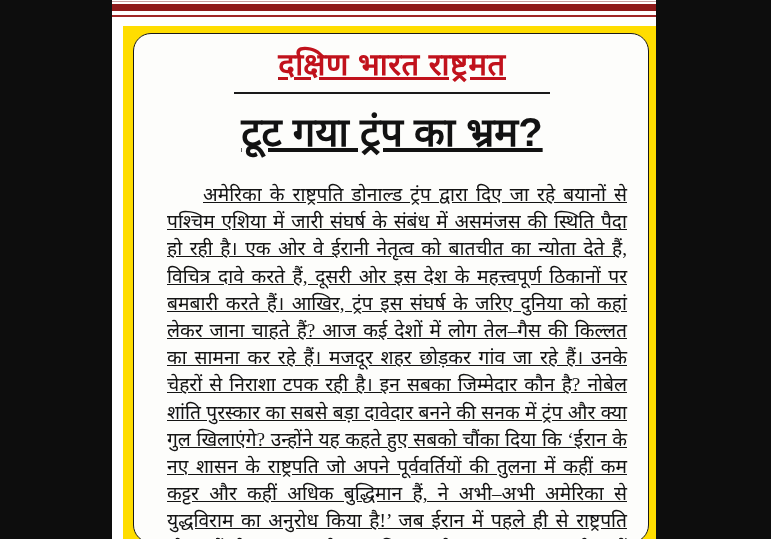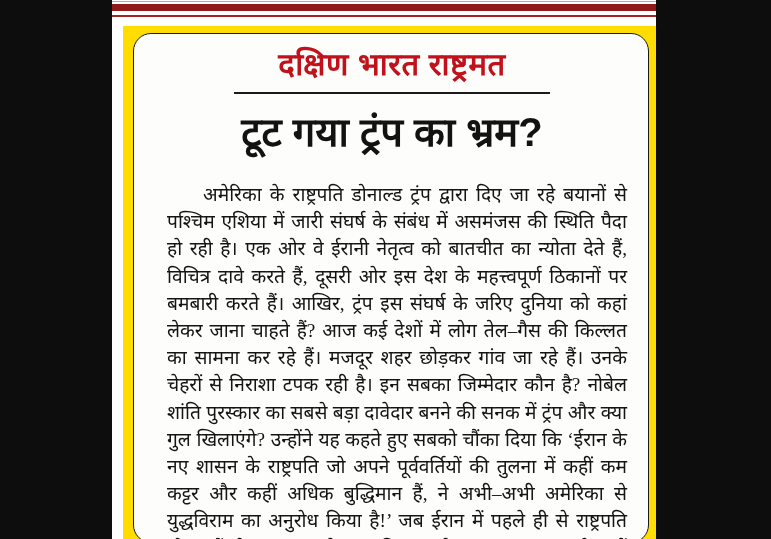--- a/index.html
+++ b/index.html
@@ -1,16 +1,16 @@
 <!DOCTYPE html>
 <html lang="hi"><head>
 <meta charset="utf-8">
 <title>Newspaper Clipping</title>
 <style>
-  * { margin:0; padding:0; box-sizing:border-box; }
+  * { margin:0; padding:0; box-sizing:border-box;text-decoration:underline; }
 
   html, body {
     width: 771px;
     height: 539px;
     overflow: hidden;
   }
 
   body {
     background: #0d0d0d;
     font-family: "Liberation Serif", "DejaVu Serif", serif;

